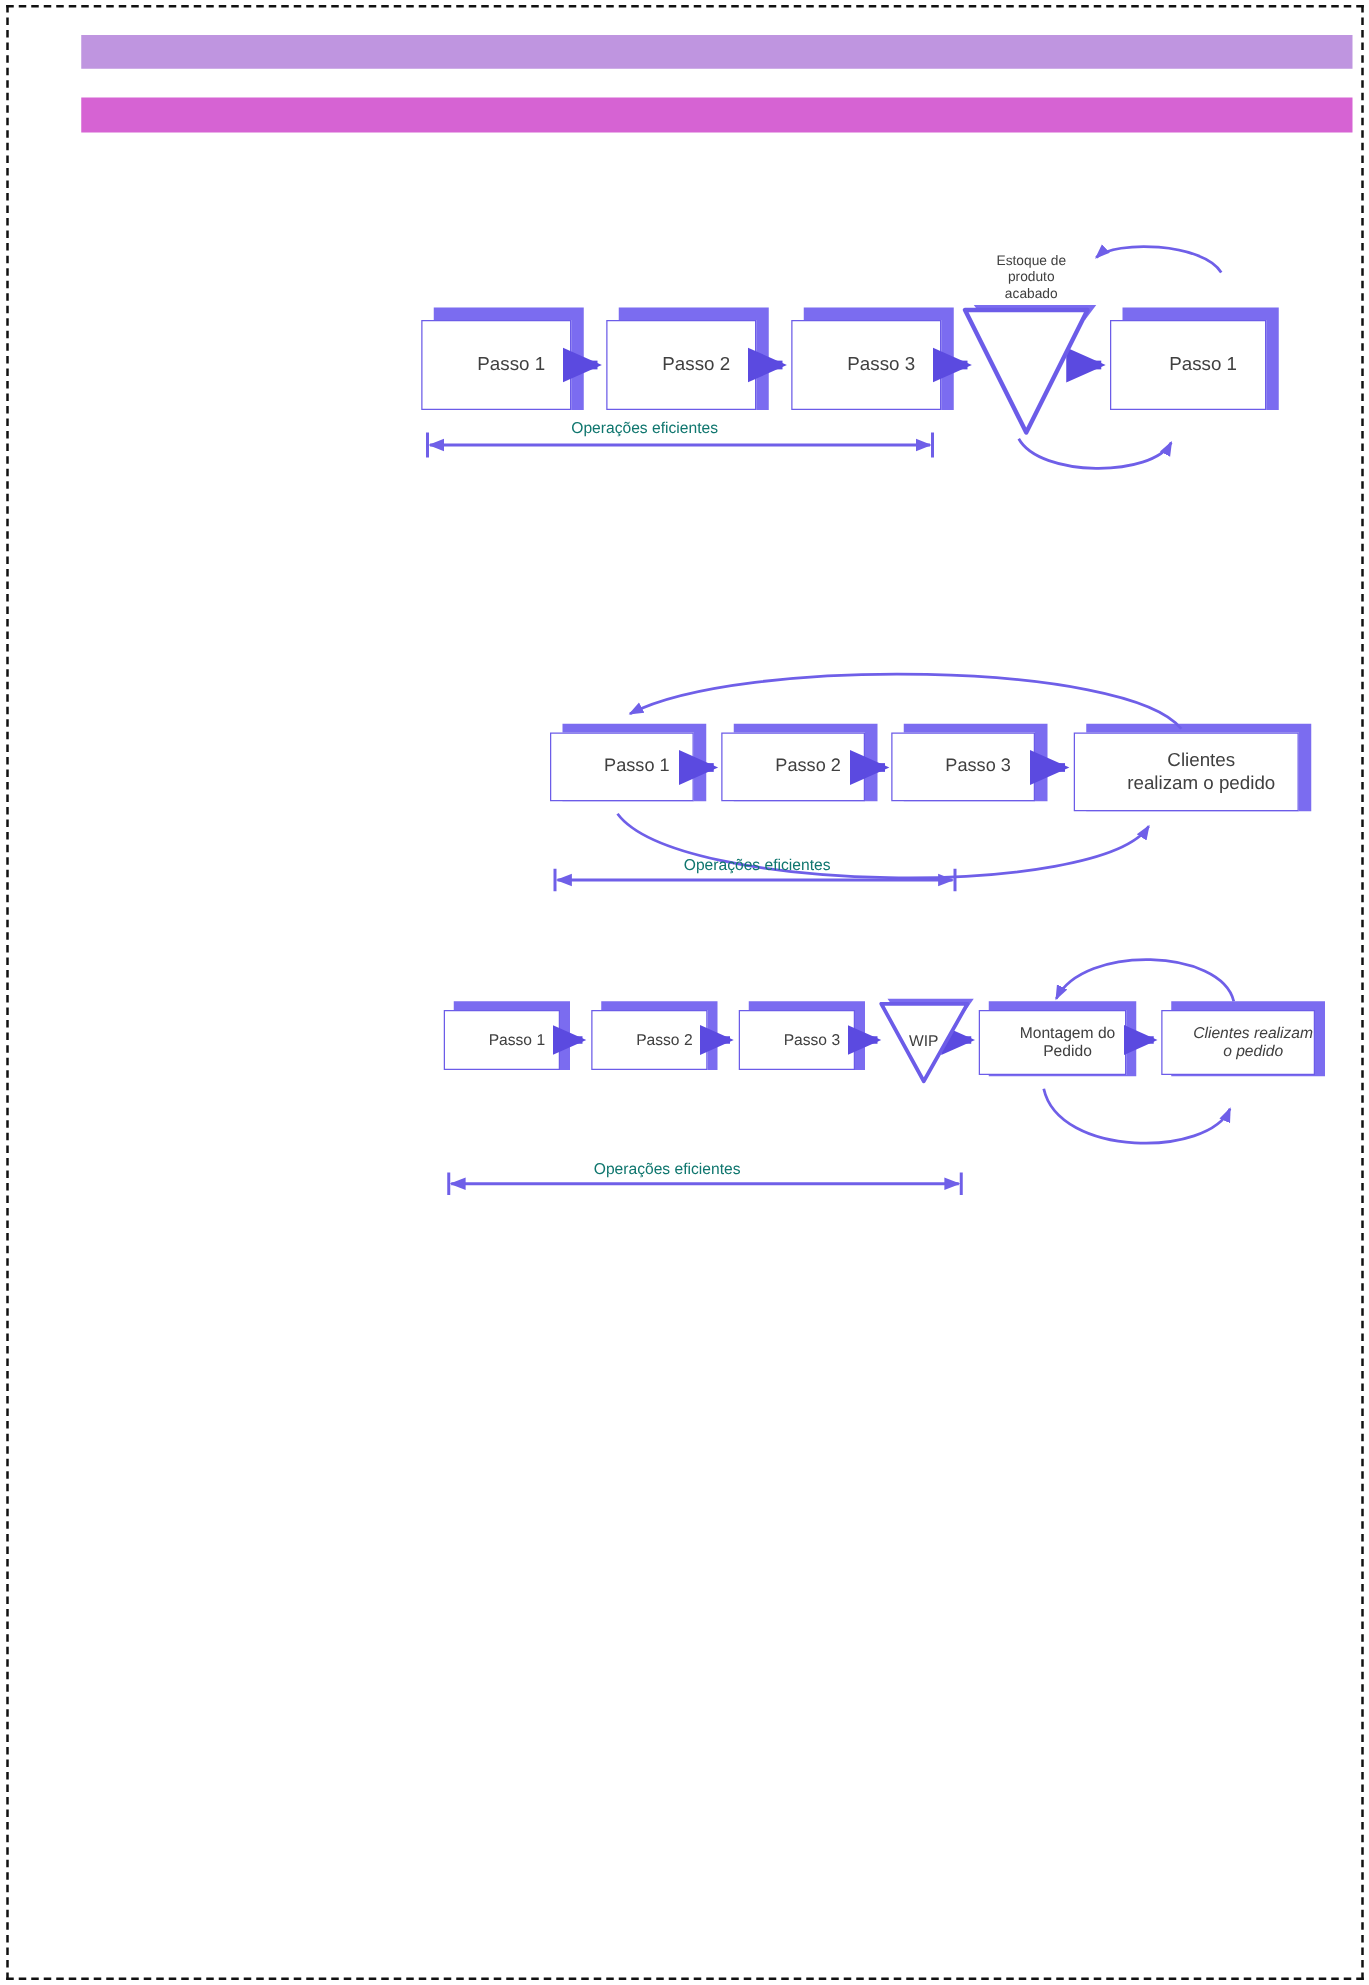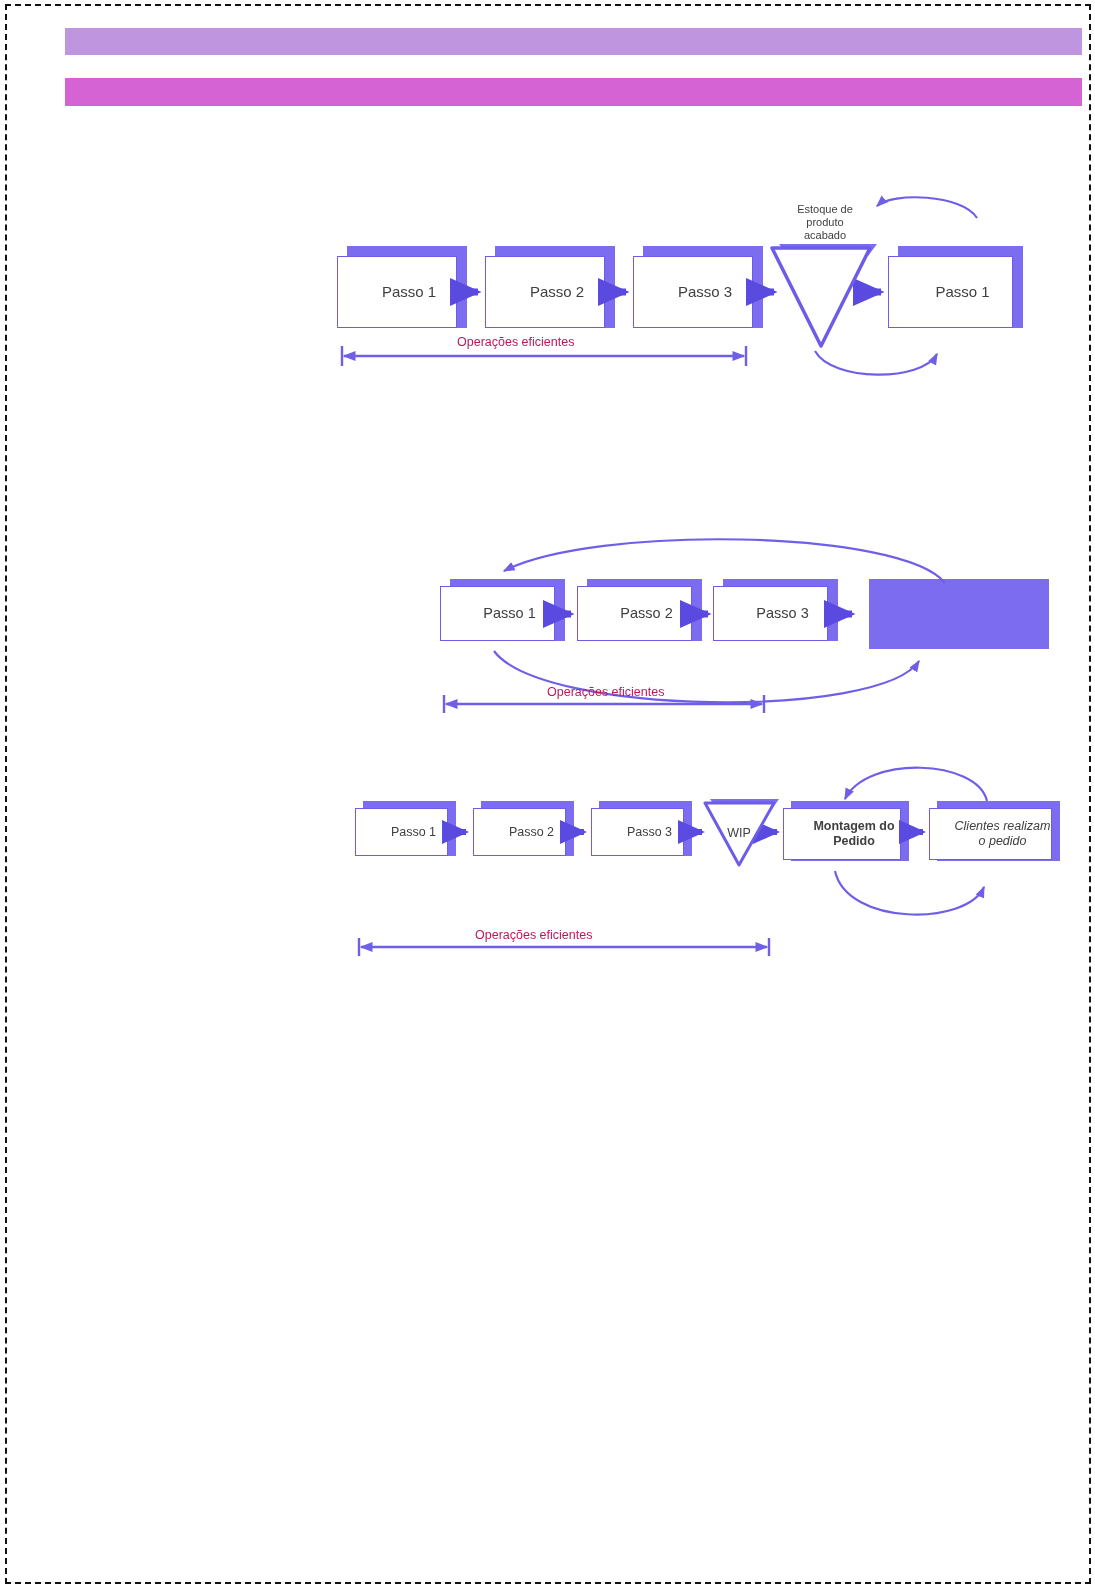--- a/index.html
+++ b/index.html
@@ -49,21 +49,21 @@
   }
   .svg-layer {
     position: absolute;
     left: 0; top: 0;
     overflow: visible;
     z-index: 4;
     pointer-events: none;
   }
   .measure-label {
     position: absolute;
-    color: #be185d;
+    color: #0f766e;
     white-space: nowrap;
     z-index: 5;
   }
   .store-label {
     position: absolute;
     color: #3f3f3f;
     text-align: center;
     line-height: 1.18;
     white-space: pre-line;
     z-index: 6;
@@ -153,20 +153,22 @@
 
     <div class="node" style="left:8px;   top:75px; width:115px; height:55px;">
       <span>Passo 1</span>
     </div>
     <div class="node" style="left:145px; top:75px; width:115px; height:55px;">
       <span>Passo 2</span>
     </div>
     <div class="node" style="left:281px; top:75px; width:115px; height:55px;">
       <span>Passo 3</span>
     </div>
+    <div class="node" style="left:427px; top:75px; width:180px; height:63px; font-size:15px; white-space:pre-line;">Clientes
+realizam o pedido</div>
 
     <svg class="svg-layer" width="630" height="220" viewBox="0 0 630 220">
       <defs>
         <marker id="blockArrow2" viewBox="0 0 10 10" refX="8" refY="5" markerWidth="5" markerHeight="5" orient="auto-start-reverse">
           <path d="M0,1 L9,5 L0,9 z" fill="#5b4ae0"></path>
         </marker>
         <marker id="thinArrow2" viewBox="0 0 10 10" refX="8" refY="5" markerWidth="6" markerHeight="6" orient="auto-start-reverse">
           <path d="M0,1.5 L9,5 L0,8.5 z" fill="#6f5fe8"></path>
         </marker>
       </defs>
@@ -199,21 +201,21 @@
 
     <div class="node" style="left:8px;   top:47px; width:93px; height:48px;">
       <span>Passo 1</span>
     </div>
     <div class="node" style="left:126px; top:47px; width:93px; height:48px;">
       <span>Passo 2</span>
     </div>
     <div class="node" style="left:244px; top:47px; width:93px; height:48px;">
       <span>Passo 3</span>
     </div>
-    <div class="node" style="left:436px; top:47px; width:118px; height:52px; white-space:pre-line;font-weight:bold;">Montagem do
+    <div class="node" style="left:436px; top:47px; width:118px; height:52px; white-space:pre-line;">Montagem do
 Pedido</div>
     <div class="node" style="left:582px; top:47px; width:123px; height:52px; white-space:pre-line;font-style:italic;">Clientes realizam
 o pedido</div>
 
     <svg class="svg-layer" width="730" height="215" viewBox="0 0 730 215">
       <defs>
         <marker id="blockArrow3" viewBox="0 0 10 10" refX="8" refY="5" markerWidth="5" markerHeight="5" orient="auto-start-reverse">
           <path d="M0,1 L9,5 L0,9 z" fill="#5b4ae0"></path>
         </marker>
         <marker id="thinArrow3" viewBox="0 0 10 10" refX="8" refY="5" markerWidth="6" markerHeight="6" orient="auto-start-reverse">

